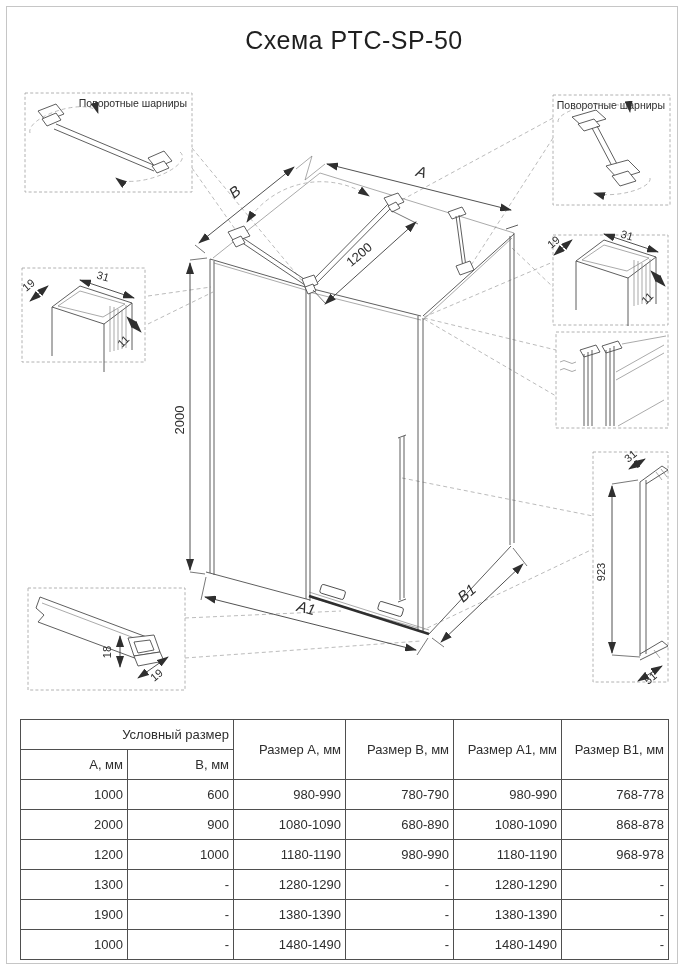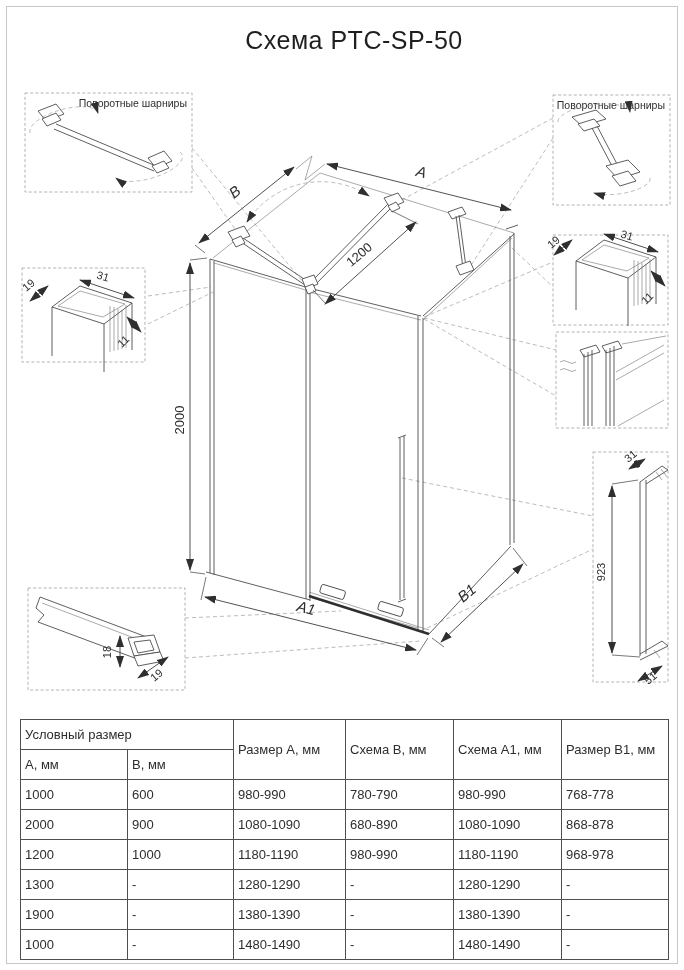--- a/index.html
+++ b/index.html
@@ -18,21 +18,21 @@
   .dash{stroke:#9d9d9d;stroke-width:.7;fill:none;stroke-dasharray:4 3}
   .cob{fill:#fff;stroke:#a9a9a9;stroke-width:.9;stroke-dasharray:3 2.2}
   .blk{fill:#fff;stroke:#4d4d4d;stroke-width:.9}
   .dimtxt{font-size:13px}
   .dimbig{font-size:15px;font-style:italic}
   .smtxt{font-size:11px}
   .lbl{font-size:10.5px}
   table.sizes{position:absolute;left:20px;top:719px;width:648px;border-collapse:collapse;
               table-layout:fixed;background:#fff}
   table.sizes th,table.sizes td{border:1px solid #4f4f4f;font-size:13px;font-weight:400;
-              text-align:left;vertical-align:middle;padding:2px 4px;height:25px;color:#2e2e2e}
+              text-align:right;vertical-align:middle;padding:2px 4px;height:25px;color:#2e2e2e}
 </style>
 </head>
 <body>
 
 <div class="frame"></div>
 <h1 class="title">Схема PTC-SP-50</h1>
 
 <svg class="draw" width="684" height="716" viewBox="0 0 684 716">
   <defs>
     <marker id="ae" orient="auto" markerUnits="userSpaceOnUse" markerWidth="12" markerHeight="8" refX="11" refY="4">
@@ -258,22 +258,22 @@
       <col style="width:106px">
       <col style="width:112px">
     <col style="width:108px">
       <col style="width:108px">
       <col style="width:107px">
   </colgroup>
   <thead>
     <tr>
       <th colspan="2">Условный размер</th>
       <th rowspan="2">Размер А, мм</th>
-      <th rowspan="2">Схема В, мм</th>
-      <th rowspan="2">Схема А1, мм</th>
+      <th rowspan="2">Размер В, мм</th>
+      <th rowspan="2">Размер А1, мм</th>
       <th rowspan="2">Размер В1, мм</th>
     </tr>
     <tr>
       <th>А, мм</th>
       <th>В, мм</th>
     </tr>
   </thead>
   <tbody>
     <tr>
       <td>1000</td>

